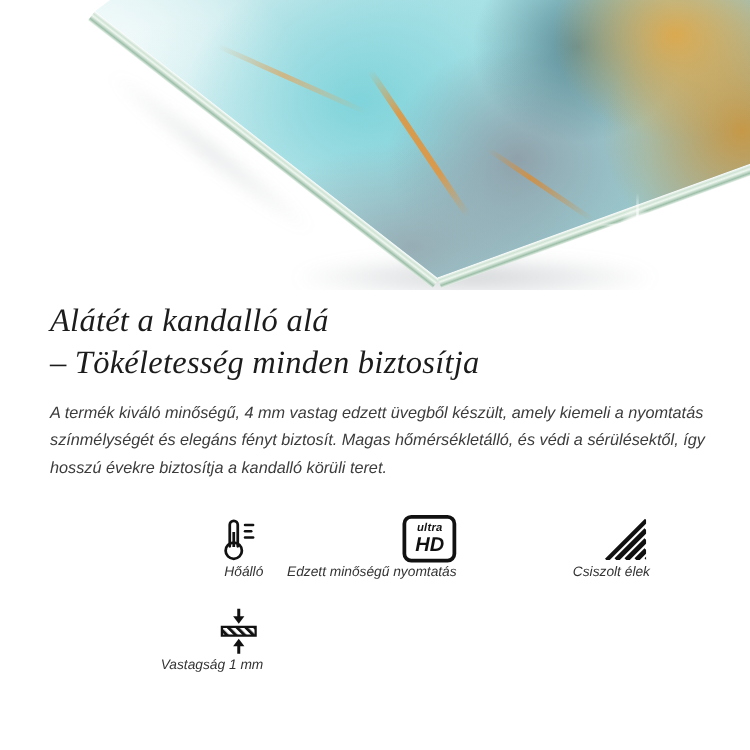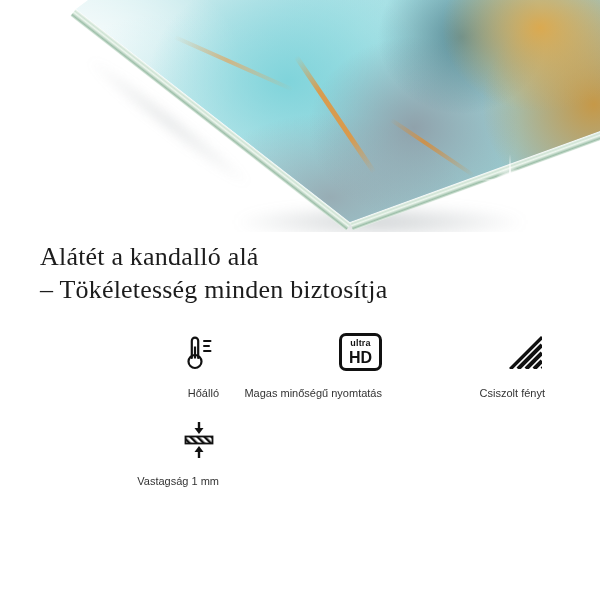--- a/index.html
+++ b/index.html
@@ -51,31 +51,31 @@
 
   .sparkle { position:absolute; left:510px; top:180px; width:0; height:0; z-index:5; }
   .sparkle .glow { position:absolute; left:-14px; top:-14px; width:28px; height:28px;
     background:radial-gradient(circle, rgba(255,255,255,1) 0%, rgba(255,255,255,.85) 25%, rgba(255,255,255,0) 70%); }
   .sparkle .arm-h { position:absolute; left:-34px; top:-1px; width:68px; height:2px;
     background:linear-gradient(90deg, rgba(255,255,255,0), #fff 45%, #fff 55%, rgba(255,255,255,0)); }
   .sparkle .arm-v { position:absolute; left:-1px; top:-26px; width:2px; height:52px;
     background:linear-gradient(180deg, rgba(255,255,255,0), #fff 45%, #fff 55%, rgba(255,255,255,0)); }
 
   
-  .content { padding:8px 39px 0 40px; }
+  .content { padding:8px 64px 0 40px;font-style:italic; }
   h1 { font-family:"Liberation Serif", "DejaVu Serif", serif; font-weight:400;
        font-size:26px; line-height:33px; color:#1c1c1c; letter-spacing:.2px; }
   .description { margin-top:13px; width:525px; font-size:13px; line-height:1.7; color:#3c3c3c; }
 
   
   .features { margin-top:25px; padding:0 16px; display:grid;
               grid-template-columns:repeat(3,1fr); row-gap:20px; }
   .feature { display:flex; flex-direction:column; align-items:flex-end; }
   .feature .icon-box { height:42px; display:flex; align-items:center; justify-content:center; }
-  .feature .label { margin-top:14px; font-size:11px; color:#333; }
+  .feature .label { margin-top:0; font-size:11px; color:#333; }
   .icon-svg { stroke:#111; fill:none; stroke-width:2.2; }
 
   .uhd-box { width:43px; height:38px; border:3px solid #111; border-radius:7px;
              display:flex; flex-direction:column; align-items:center; justify-content:center;
              color:#111; line-height:1; }
   .uhd-box .t { font-size:9px; font-weight:700; letter-spacing:.2px; }
   .uhd-box .b { font-size:16px; font-weight:800; margin-top:2px; }
 </style>
 </head>
 <body>
@@ -95,20 +95,21 @@
       <div class="arm-h"></div>
       <div class="arm-v"></div>
   </div>
 </div>
 
 <div class="content">
   <h1>
     <span>Alátét a kandalló alá</span><br>
     <span>– Tökéletesség minden biztosítja</span>
   </h1>
+  <p class="description">A termék kiváló minőségű, 4 mm vastag edzett üvegből készült, amely kiemeli a nyomtatás színmélységét és elegáns fényt biztosít. Magas hőmérsékletálló, és védi a sérülésektől, így hosszú évekre biztosítja a kandalló körüli teret.</p>
 
   <div class="features">
 
     <div class="feature">
       <div class="icon-box">
         <svg class="icon-svg" width="40" height="40" viewBox="0 0 40 40">
           <circle cx="16" cy="29.5" r="6.5"></circle>
           <path d="M12.8 26 V8.8 a3.2 3.2 0 0 1 6.4 0 V26" stroke-linecap="round"></path>
           <line x1="16" y1="14.5" x2="16" y2="26.5"></line>
           <line x1="25" y1="9" x2="31.5" y2="9" stroke-width="2" stroke-linecap="round"></line>
@@ -119,21 +120,21 @@
       <div class="label">Hőálló</div>
     </div>
 
     <div class="feature">
       <div class="icon-box">
         <div class="uhd-box">
           <span class="t">ultra</span>
           <span class="b">HD</span>
         </div>
       </div>
-      <div class="label">Magas minőségű nyomtatás</div>
+      <div class="label">Edzett minőségű nyomtatás</div>
     </div>
 
 
 
     <div class="feature">
       <div class="icon-box">
         <svg width="40" height="40" viewBox="0 0 40 40">
           <defs>
               <clipPath id="triClip">
                 <polygon points="3,37 37,3 37,37"></polygon>
@@ -141,21 +142,21 @@
             </defs>
           <g clip-path="url(#triClip)" stroke="#111" stroke-width="4">
             <line x1="5" y1="37" x2="37" y2="5"></line>
             <line x1="13" y1="37" x2="37" y2="13"></line>
             <line x1="21" y1="37" x2="37" y2="21"></line>
             <line x1="29" y1="37" x2="37" y2="29"></line>
             <line x1="37" y1="37" x2="40" y2="34"></line>
           </g>
         </svg>
       </div>
-      <div class="label">Csiszolt fényt</div>
+      <div class="label">Csiszolt élek</div>
     </div>
 
     <div class="feature">
       <div class="icon-box">
         <svg width="40" height="40" viewBox="0 0 40 40">
           <defs>
             <pattern id="hatch" patternUnits="userSpaceOnUse" width="5" height="5" patternTransform="rotate(-45)">
               <rect width="2.4" height="5" fill="#111"></rect>
             </pattern>
           </defs>

